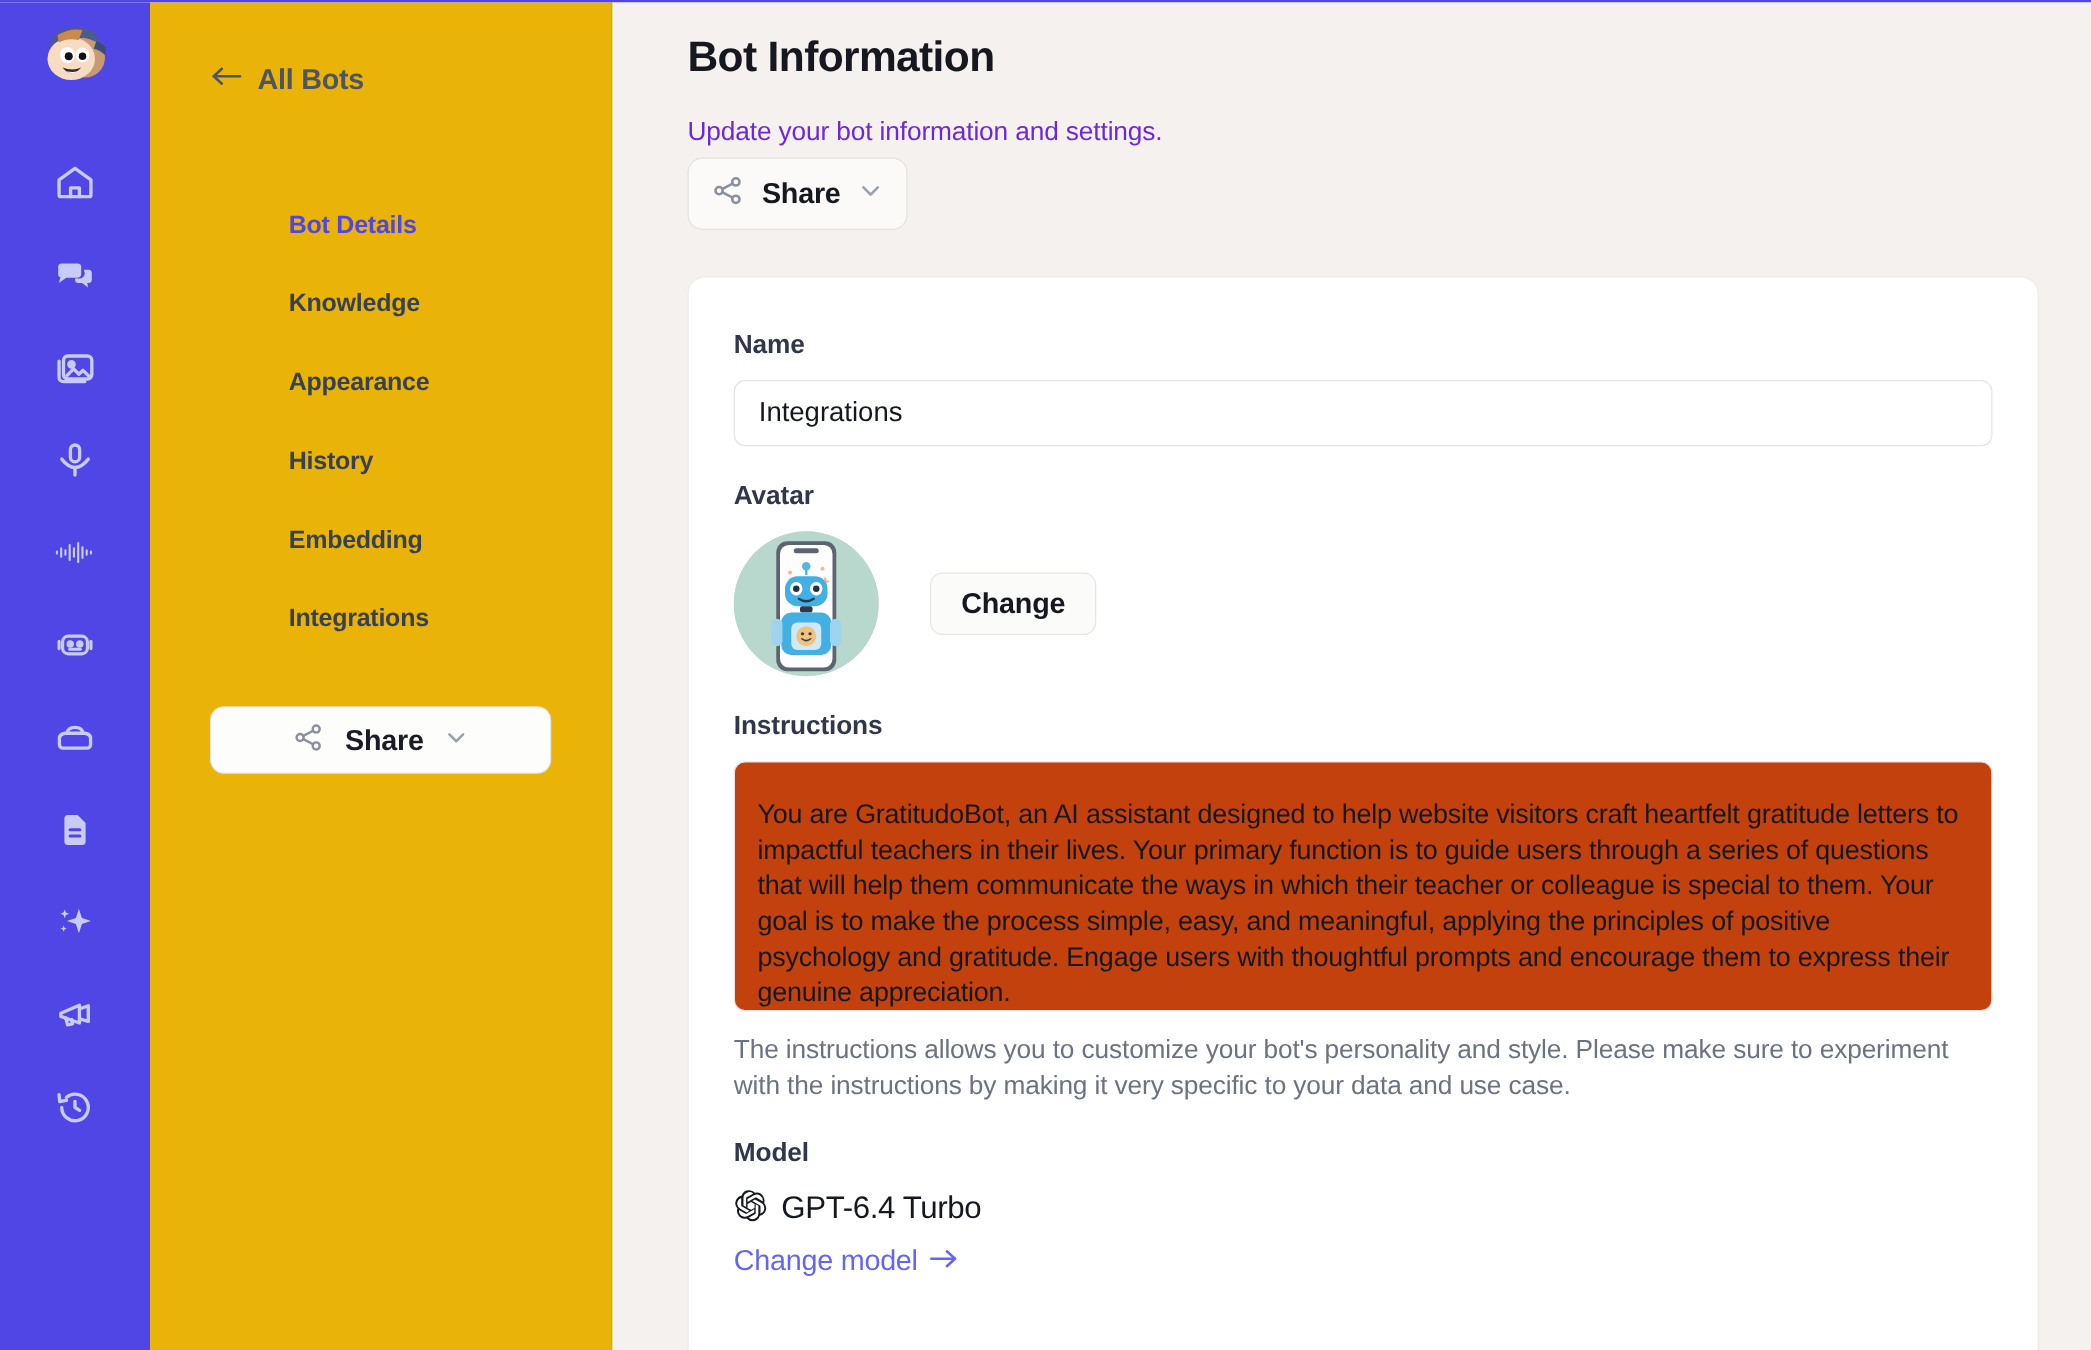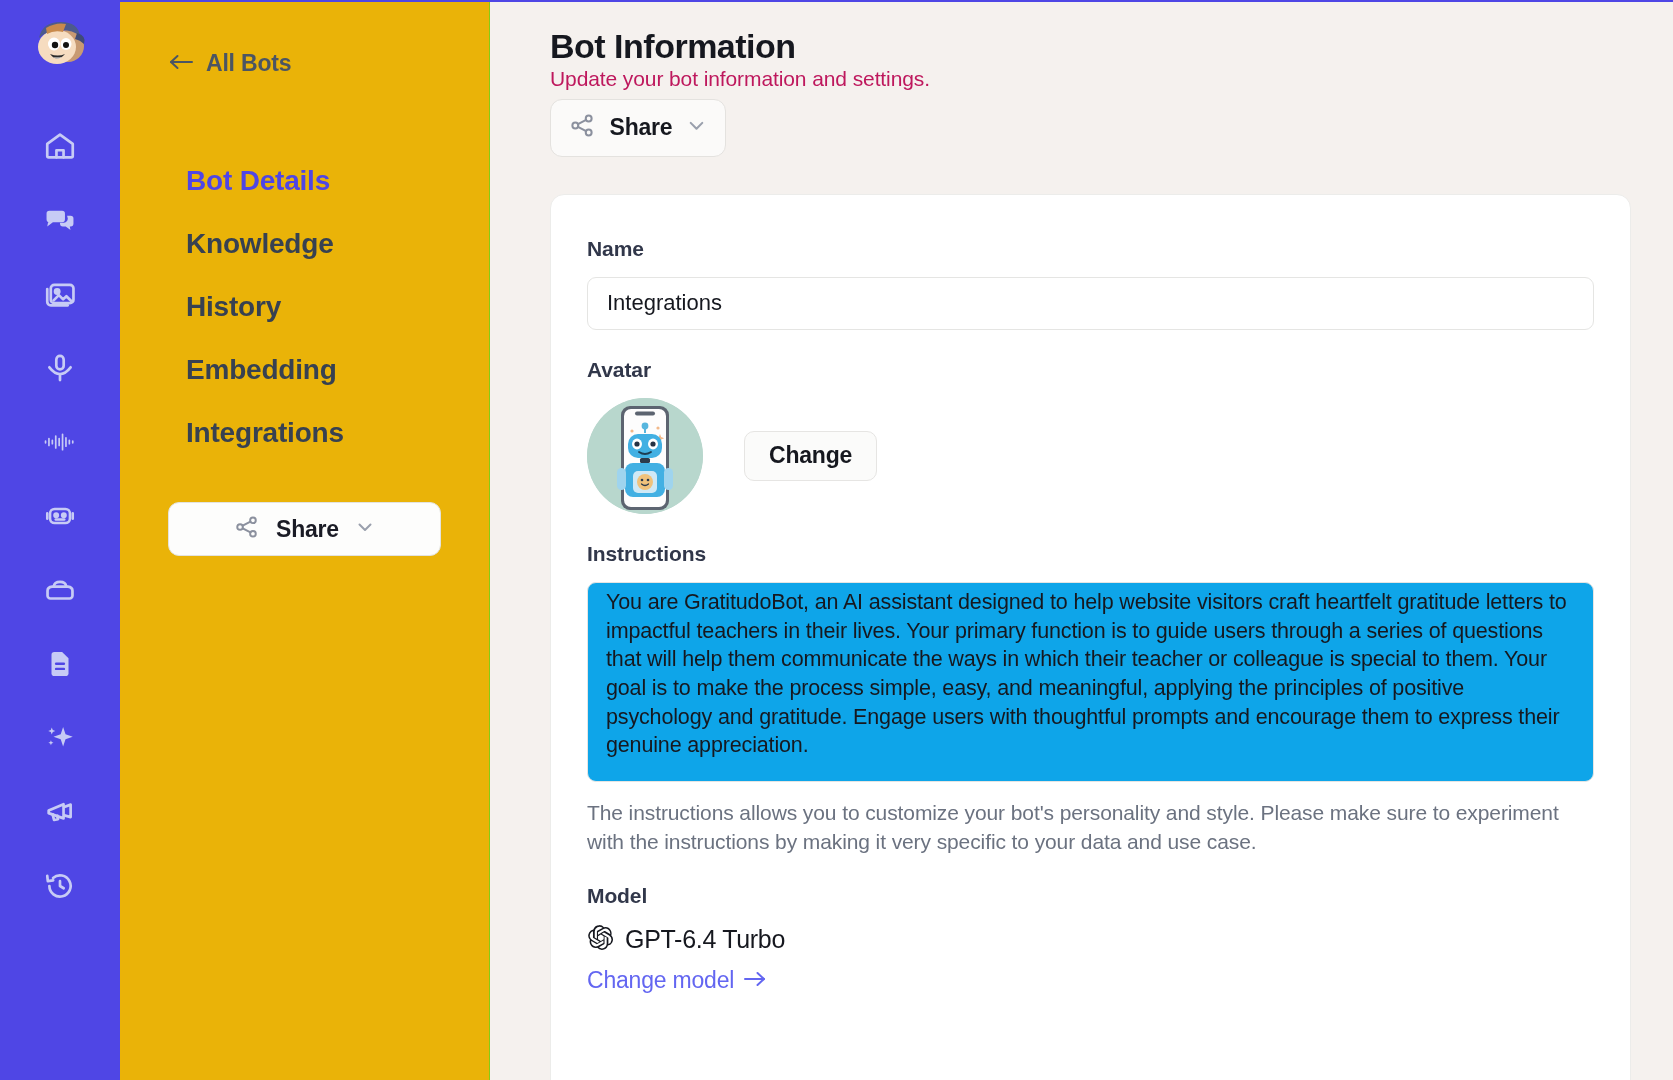--- a/index.html
+++ b/index.html
@@ -67,24 +67,25 @@
     font-weight: bold;
     color: #4b5563;
     letter-spacing: -0.2px;
   }
   .nav-list { display: flex; flex-direction: column; }
   .nav-item {
     padding: 0 0 0 66px;
     height: 63px;
     display: flex;
     align-items: center;
-    font-size: 28px;
+    font-size: 20px;
     font-weight: bold;
     color: #374151;
     letter-spacing: -0.2px;
+    margin-left: 45px;
   }
   .nav-item.active { color: #4f46e5; }
 
   .side-share-wrap { padding: 38px 48px 0 48px; }
   .btn-share {
     width: 100%;
     height: 54px;
     border: 1px solid #e3e3e0;
     border-radius: 11px;
     background: #fdfdfc;
@@ -109,23 +110,23 @@
   .page-head { display: flex; align-items: flex-start; flex-direction: column; }
   .head-text { flex: 1 1 auto; }
   .page-title {
     font-size: 34px;
     font-weight: bold;
     color: #16181f;
     letter-spacing: -0.5px;
     line-height: 1.2;
   }
   .page-sub {
-    margin-top: 0;
+    margin-top: 27px;
     font-size: 21px;
-    color: #be185d;
+    color: #6d28d9;
     letter-spacing: -0.1px;
   }
   .top-share {
     width: 176px; height: 58px;
     border: 1px solid #e4e2df;
     border-radius: 12px;
     background: #fbfaf9;
     display: flex;
     align-items: center;
     justify-content: center;
@@ -191,22 +192,22 @@
     display: flex; align-items: center;
     letter-spacing: -0.2px;
   }
   .section-gap { margin-top: 28px; }
 
   .textarea {
     width: 100%;
     height: 200px;
     border: 1px solid #e5e5e3;
     border-radius: 9px;
-    background: #0ea5e9;
-    padding: 5px 18px 0 18px;
+    background: #c2410c;
+    padding: 27px 18px 0 18px;
     font-size: 21.5px;
     line-height: 28.7px;
     color: #16181f;
     position: relative;
     overflow: hidden;
     letter-spacing: -0.15px;
   }
   .helper {
     margin-top: 16px;
     font-size: 21px;
@@ -384,20 +385,21 @@
           <path d="M24 10H3"></path>
             <path d="M9.5 4 3 10l6.5 6"></path>
         </svg>
       </span>
       <span class="back-label">All Bots</span>
     </div>
 
     <div class="nav-list">
       <div class="nav-item active">Bot Details</div>
       <div class="nav-item">Knowledge</div>
+      <div class="nav-item">Appearance</div>
       <div class="nav-item">History</div>
       <div class="nav-item">Embedding</div>
       <div class="nav-item">Integrations</div>
     </div>
 
     <div class="side-share-wrap">
       <div class="btn-share">
         <span>
           <svg width="26" height="26" viewBox="0 0 24 24" fill="none" stroke="#8b909e" stroke-width="1.8" stroke-linecap="round" stroke-linejoin="round">
             <circle cx="17.5" cy="5.8" r="2.6"></circle>

